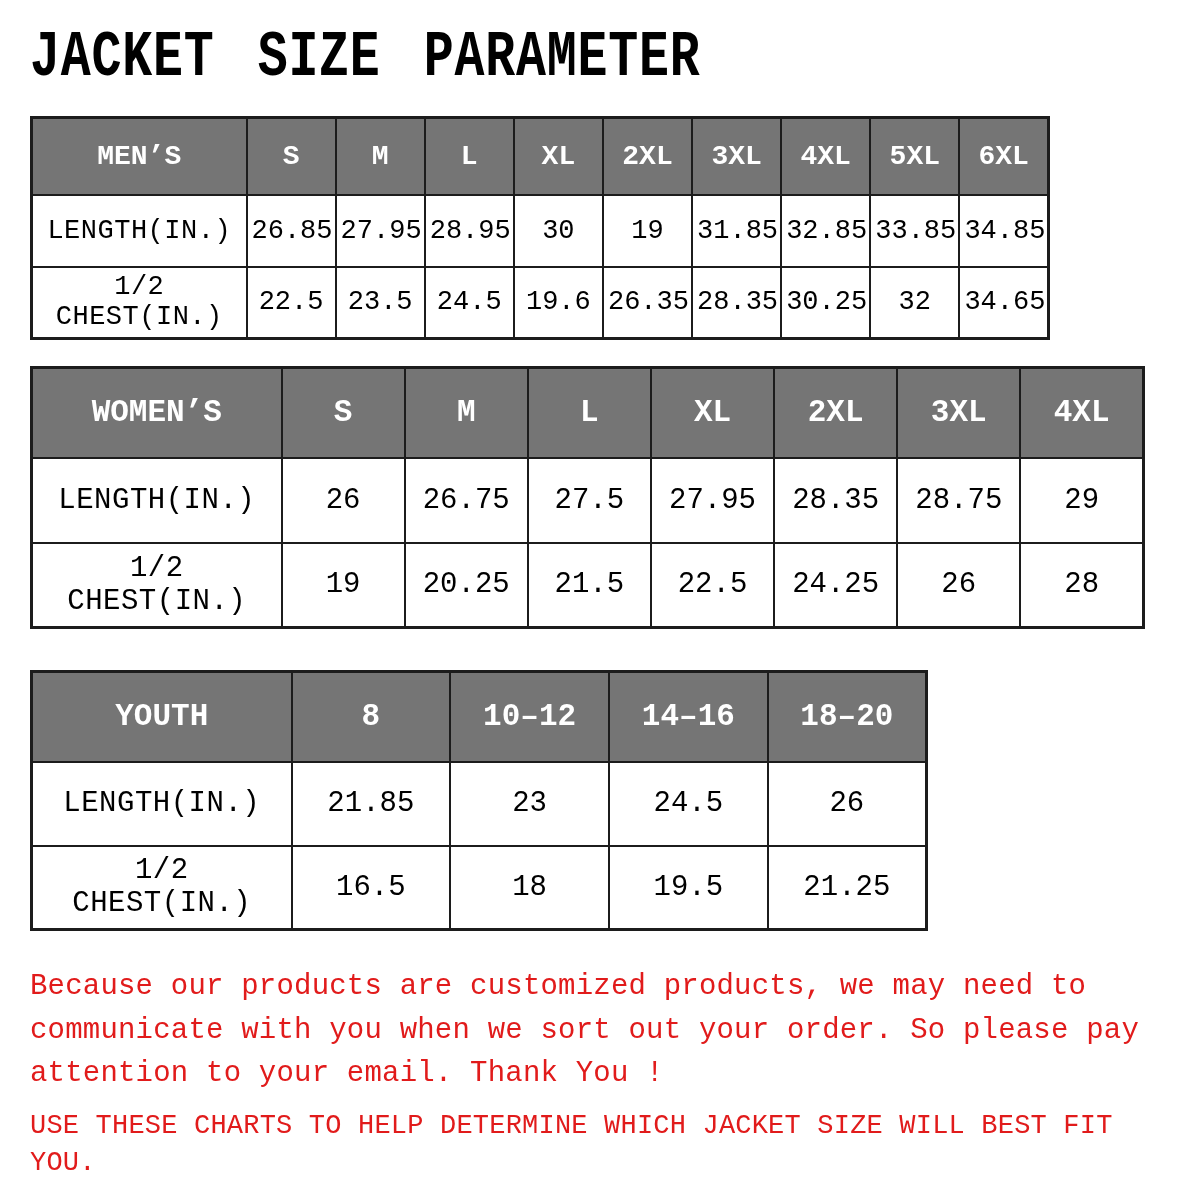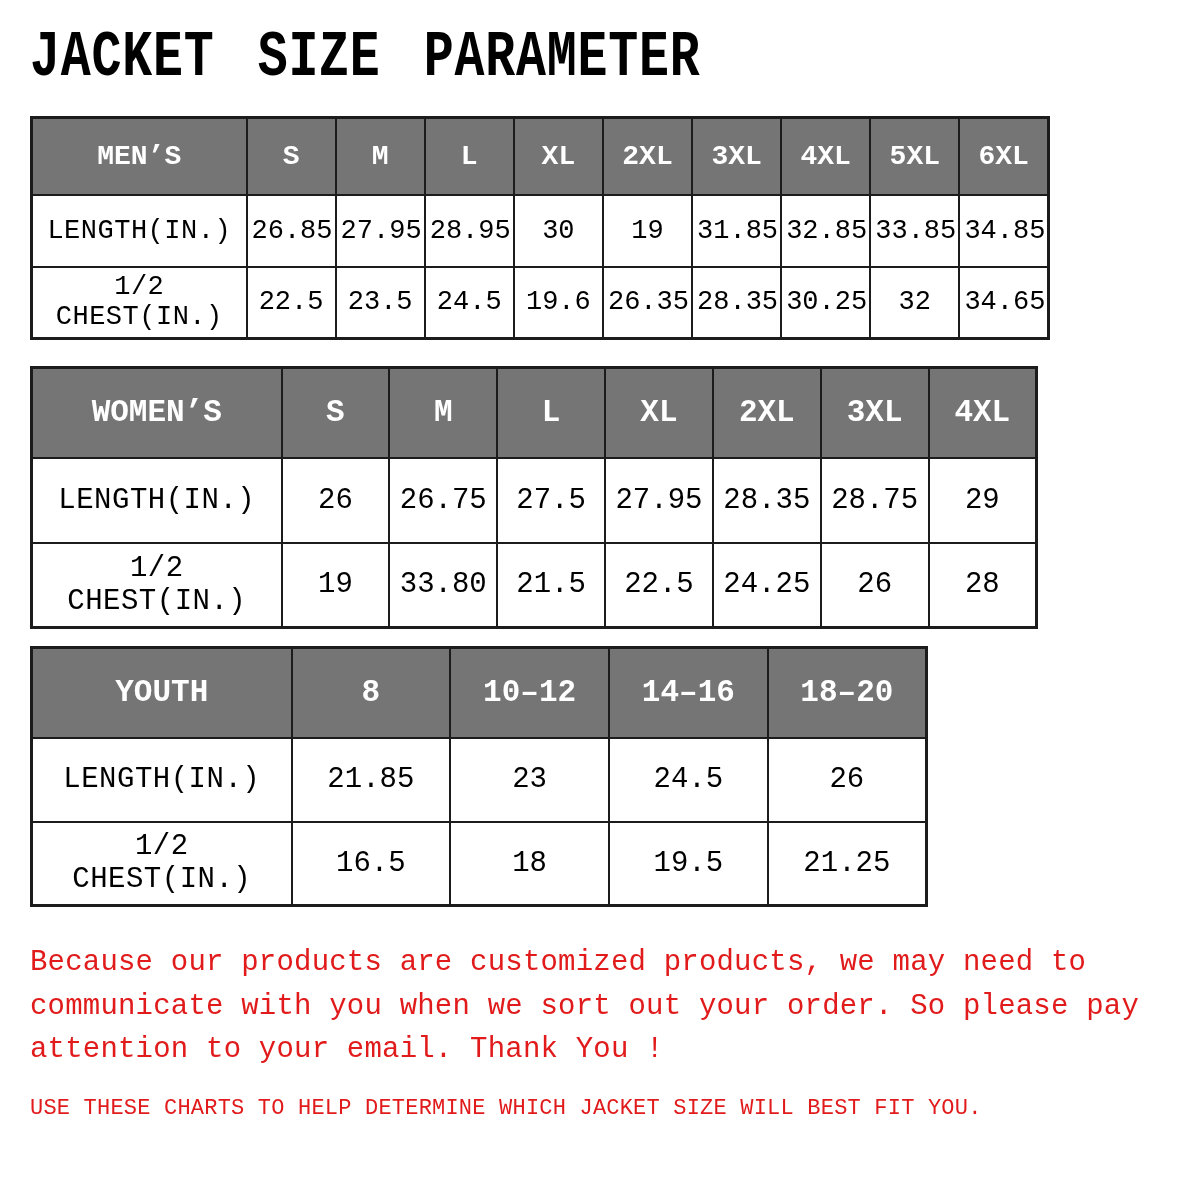--- a/index.html
+++ b/index.html
@@ -73,44 +73,44 @@
   }
   td.row-label{letter-spacing:0.5px;}
 
   
   .t0{width:1020px;margin-bottom:26px;}
   .t0 col.c0{width:215px;}
   .t0 th{height:77px;font-size:28px;}
   .t0 td{height:72px;font-size:27px;}
 
   
-  .t1{width:1008px;margin-bottom:17px;}
+  .t1{width:1115px;margin-bottom:41px;}
   .t1 col.c0{width:250px;}
   .t1 th{height:90px;font-size:31px;}
   .t1 td{height:85px;font-size:29px;}
 
   
   .t2{width:898px;margin-bottom:0;}
   .t2 col.c0{width:260px;}
   .t2 th{height:90px;font-size:31px;}
   .t2 td{height:84px;font-size:29px;}
 
   
   .footer{margin-top:34px;}
   .footer-main{
     max-width:1170px;
     font-size:29px;
     line-height:1.5;
     color:var(--red);
     letter-spacing:0.2px;
   }
   .footer-charts{
-    margin-top:22px;
+    margin-top:12px;
     max-width:1170px;
-    font-size:22px;
+    font-size:27px;
     line-height:1.4;
     color:var(--red);
     letter-spacing:0.2px;
   }
 </style>
 </head>
 <body>
 
 <div class="page">
 
@@ -202,21 +202,21 @@
             <td>26.75</td>
             <td>27.5</td>
             <td>27.95</td>
             <td>28.35</td>
             <td>28.75</td>
             <td>29</td>
           </tr>
           <tr>
             <td class="row-label">1/2 CHEST(IN.)</td>
             <td>19</td>
-            <td>33.80</td>
+            <td>20.25</td>
             <td>21.5</td>
             <td>22.5</td>
             <td>24.25</td>
             <td>26</td>
             <td>28</td>
           </tr>
         </tbody>
       </table>
       <table class="size-table t2">
         <colgroup>

